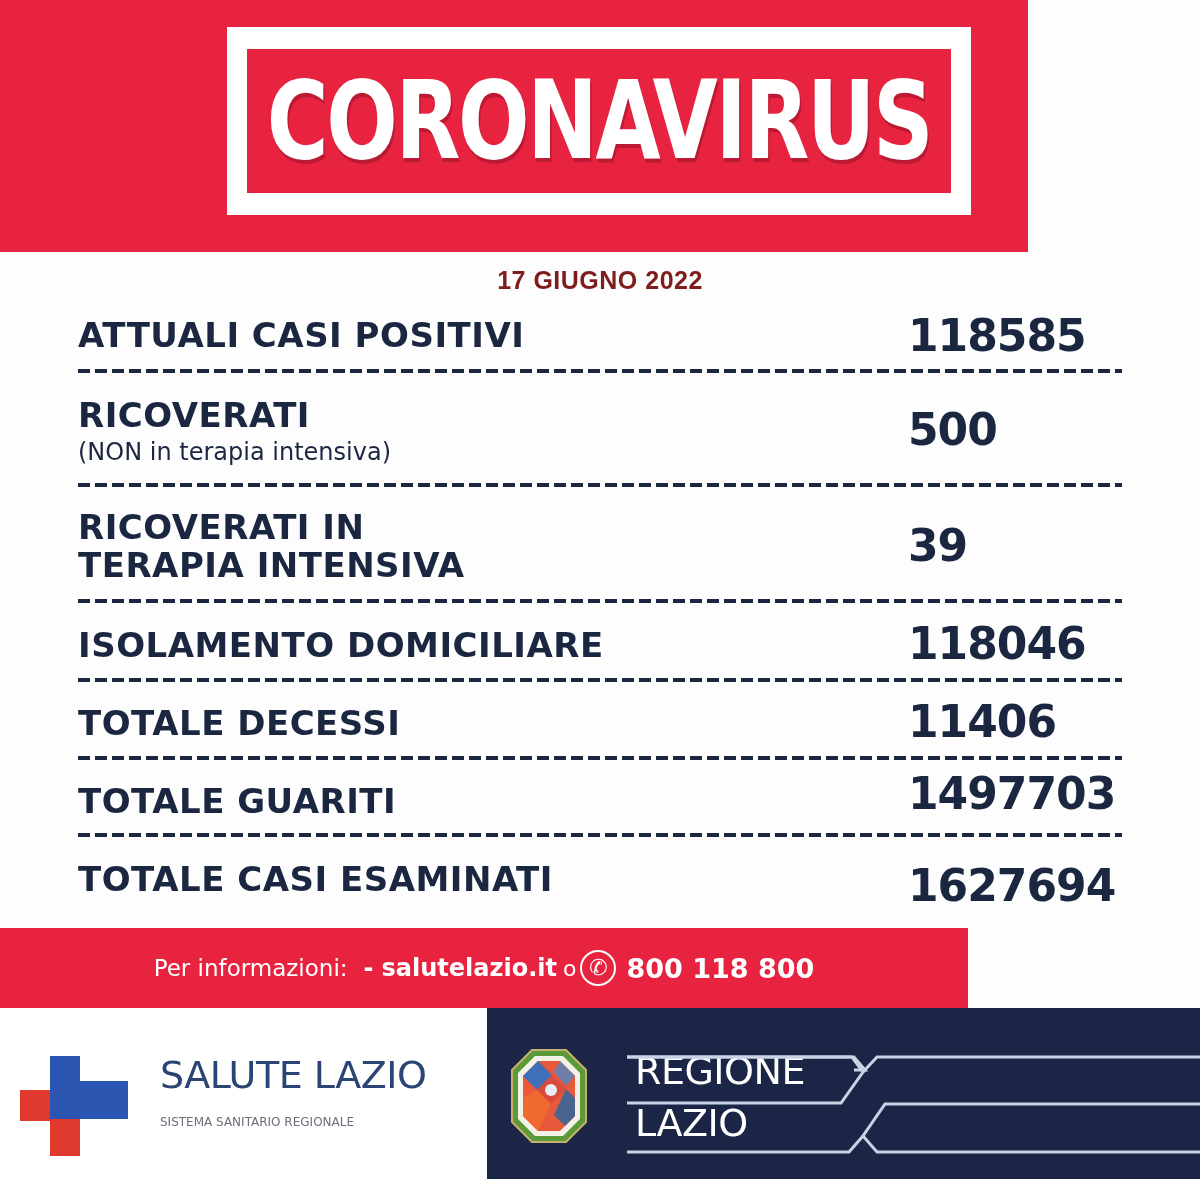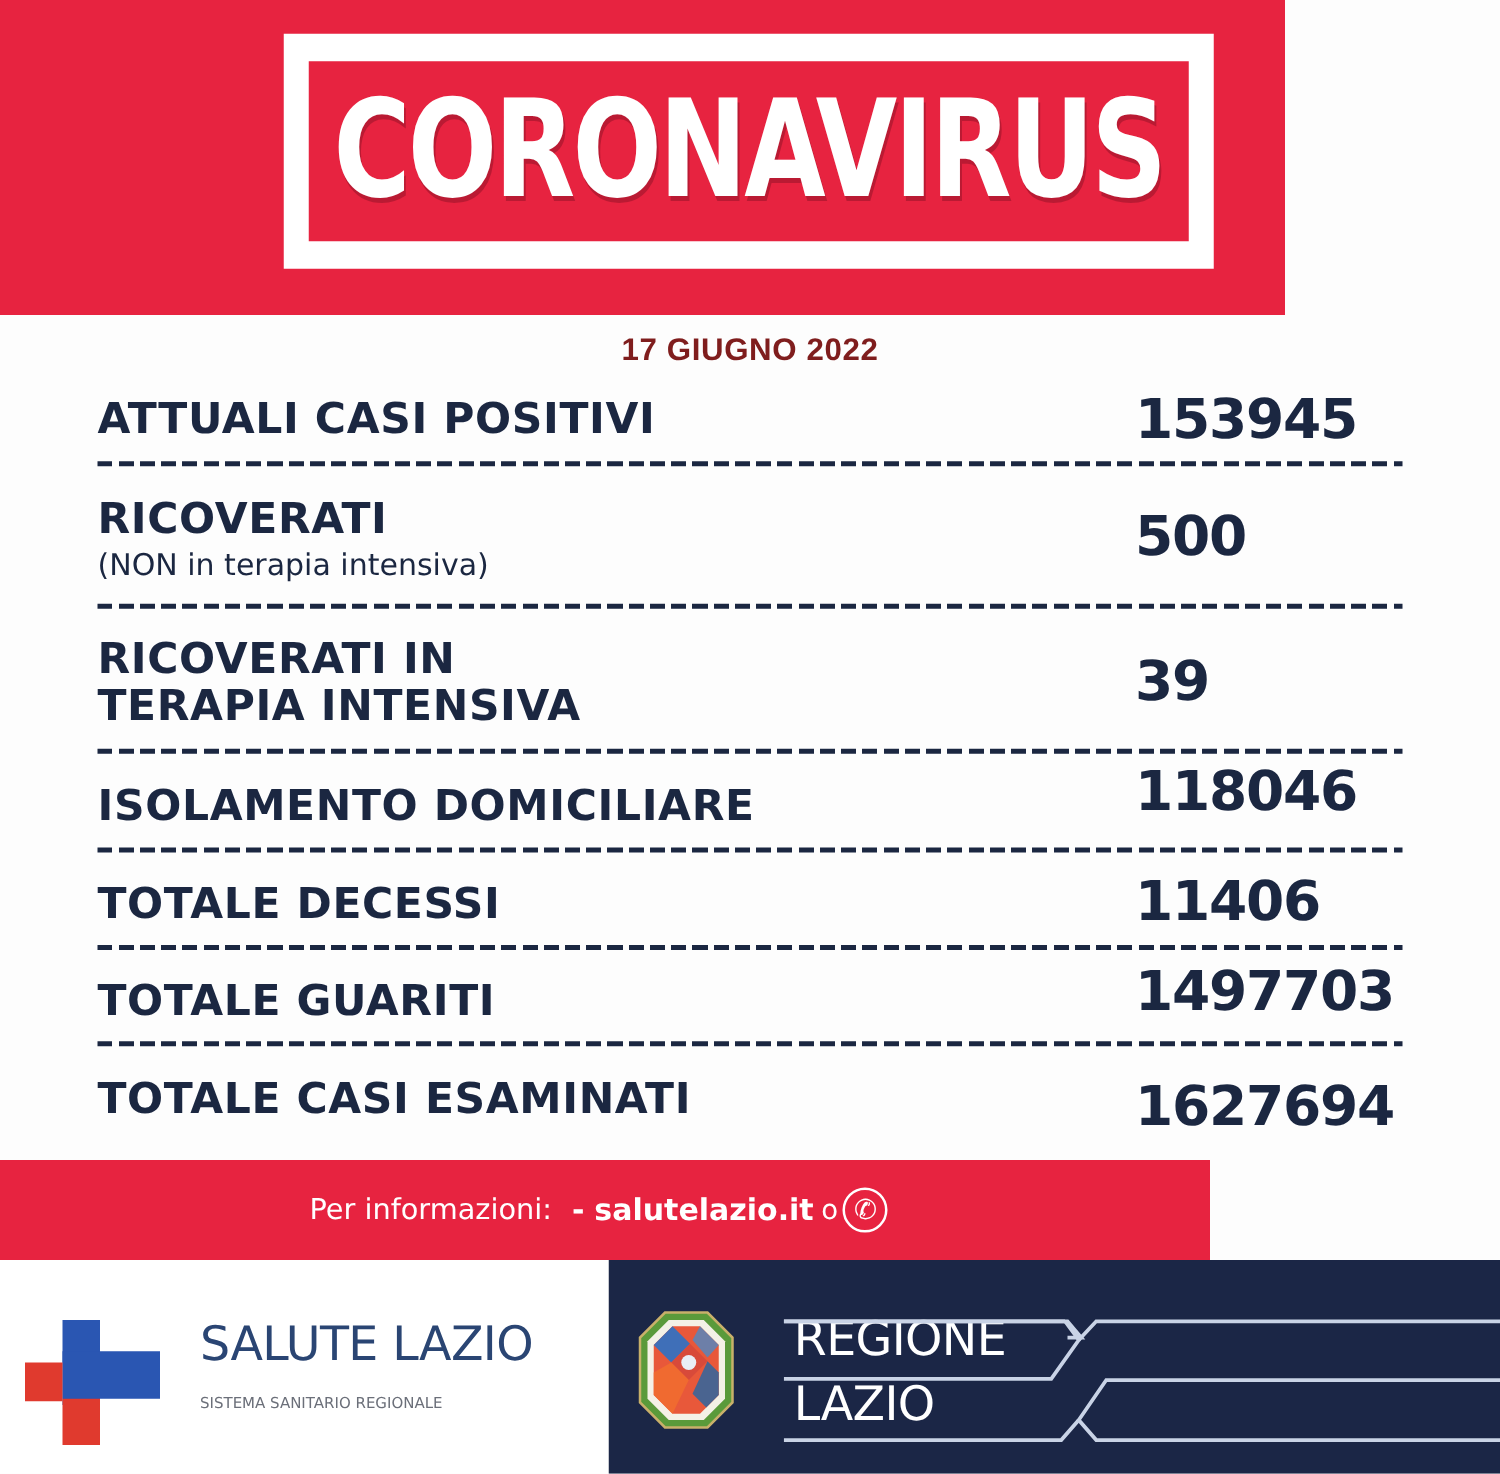--- a/index.html
+++ b/index.html
@@ -104,41 +104,41 @@
     </div>
   </div>
 </div>
 
 <div class="date">17 GIUGNO 2022</div>
 
 <div class="stats">
 
   <div class="row" style="top:0;">
     <div class="label" style="top:16px;">ATTUALI CASI POSITIVI</div>
-    <div class="value" style="top:12px;">153945</div>
+    <div class="value" style="top:12px;">118585</div>
   </div>
   <div class="divider" style="top:69px;"></div>
 
   <div class="row" style="top:0;">
     <div class="label" style="top:96px;">RICOVERATI</div>
     <div class="sublabel" style="top:138px;">(NON in terapia intensiva)</div>
     <div class="value" style="top:106px;">500</div>
   </div>
   <div class="divider" style="top:183px;"></div>
 
   <div class="row" style="top:0;">
     <div class="label" style="top:208px;">RICOVERATI IN</div>
     <div class="label" style="top:246px;">TERAPIA INTENSIVA</div>
     <div class="value" style="top:222px;">39</div>
   </div>
   <div class="divider" style="top:299px;"></div>
 
   <div class="row" style="top:0;">
     <div class="label" style="top:326px;">ISOLAMENTO DOMICILIARE</div>
-    <div class="value" style="top:310px;">118046</div>
+    <div class="value" style="top:320px;">118046</div>
   </div>
   <div class="divider" style="top:378px;"></div>
 
   <div class="row" style="top:0;">
     <div class="label" style="top:404px;">TOTALE DECESSI</div>
     <div class="value" style="top:398px;">11406</div>
   </div>
   <div class="divider" style="top:456px;"></div>
 
   <div class="row" style="top:0;">
@@ -153,20 +153,21 @@
   </div>
 </div>
 
 <div class="info-bar">
   <span class="pre">Per informazioni:</span>
   <span style="width:8px;display:inline-block;"></span>
   <span class="b" style="margin:0 8px;">-</span>
   <span class="b">salutelazio.it</span>
   <span class="or">o</span>
   <span class="phone-icon">✆</span>
+  <span class="b" style="font-size:27px;">800 118 800</span>
 </div>
 
 <div class="footer-left">
   <div>
     <div class="cross-blue-v"></div>
     <div class="cross-blue-h"></div>
     <div class="cross-red-h"></div>
     <div class="cross-red-v"></div>
   </div>
   <div class="salute-title">SALUTE LAZIO</div>

